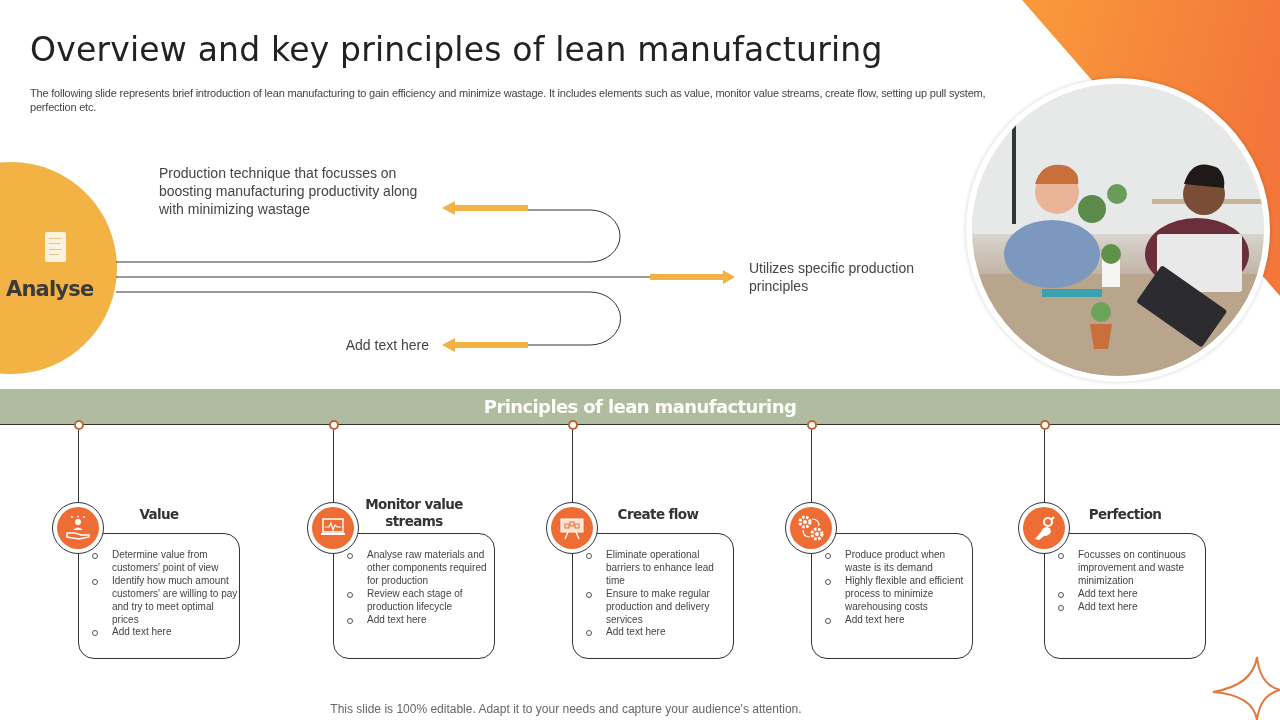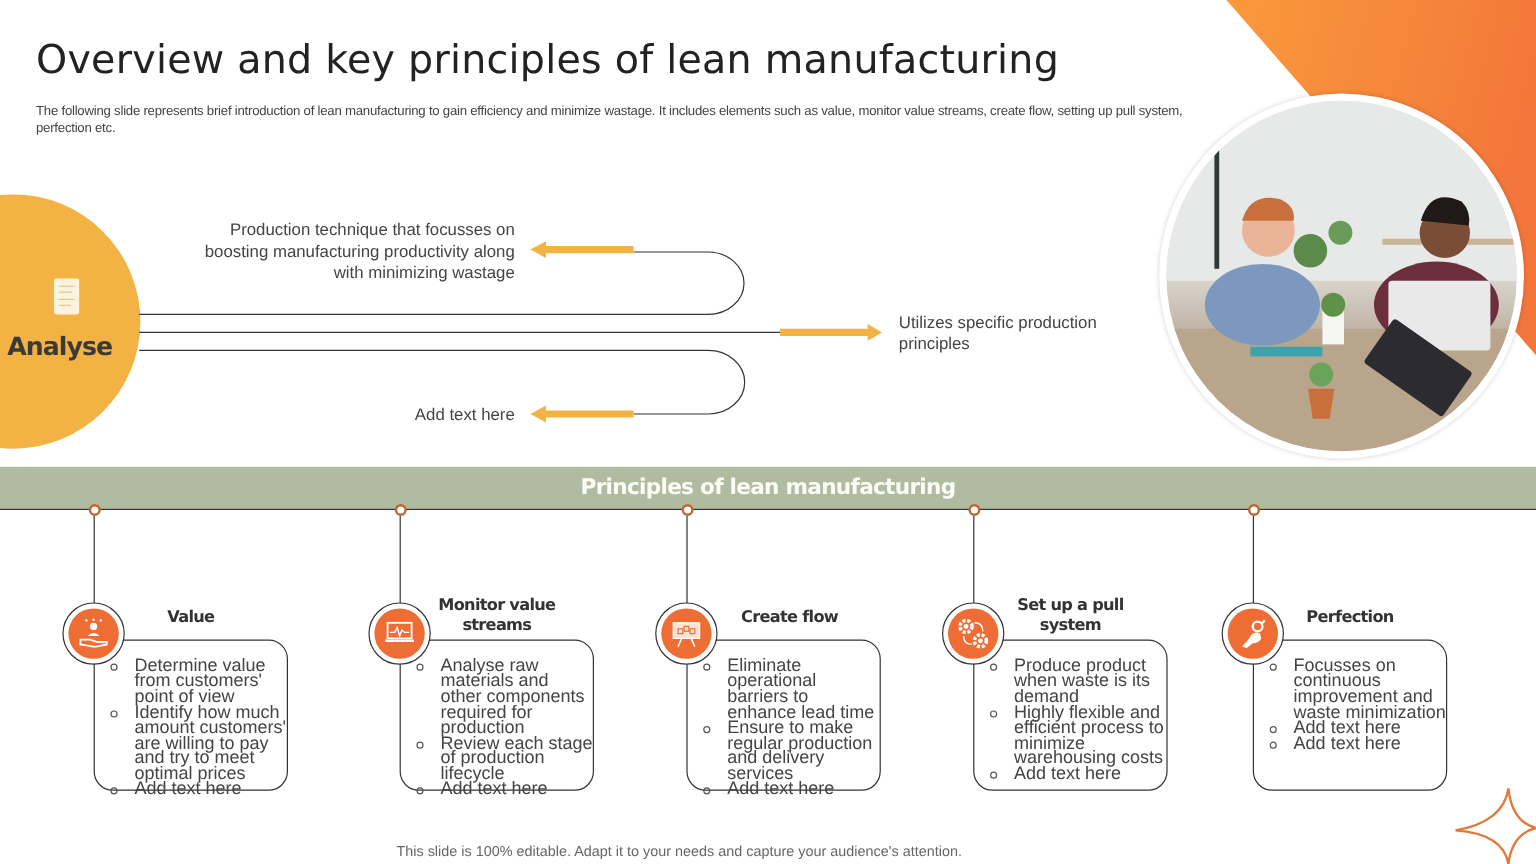--- a/index.html
+++ b/index.html
@@ -28,21 +28,21 @@
   }
   .doc-icon {
     position: absolute; left: 45px; top: 232px; width: 21px; height: 30px; background: #fbf3de;
     border-radius: 2px;
   }
   .doc-icon i { position: absolute; left: 4px; height: 1px; background: #e3c68a; display: block; }
 
   .diagram { position: absolute; left: 0; top: 0; width: 1280px; height: 720px; pointer-events: none; }
 
   .ov-text { position: absolute; font-size: 14px; line-height: 18px; color: #444; }
-  .ov-text.top { right: 851px; top: 182px; text-align: right; width: 270px; }
+  .ov-text.top { right: 851px; top: 164px; text-align: left; width: 270px; }
   .ov-text.bottom { right: 851px; top: 336px; text-align: right; width: 200px; }
   .ov-text.right { left: 749px; top: 259px; width: 200px; }
 
   .photo-wrap {
     position: absolute; left: 966px; top: 78px; width: 304px; height: 304px; border-radius: 50%;
     background: #fff; box-shadow: 0 0 4px rgba(0,0,0,0.18);
   }
   .photo {
     position: absolute; left: 6px; top: 6px; width: 292px; height: 292px; border-radius: 50%; overflow: hidden;
     background: linear-gradient(180deg, #dfe3e3 0%, #eceeec 40%, #b9a999 70%, #c9b9a6 100%);
@@ -72,21 +72,21 @@
     background: #ee6d34; display: flex; align-items: center; justify-content: center;
   }
   .p-title {
     position: absolute; top: 76px; width: 140px; text-align: center; font-size: 13.5px; font-weight: bold;
     color: #333; line-height: 17px; font-family: "DejaVu Sans", sans-serif; letter-spacing: -0.6px;
   }
   .p-box {
     position: absolute; top: 113px; width: 162px; height: 126px; border: 1px solid #333; border-radius: 16px;
     background: #fff;
   }
-  .p-list { position: absolute; top: 129px; width: 150px; list-style: none; font-size: 15px; line-height: 12.9px; color: #444; }
+  .p-list { position: absolute; top: 129px; width: 150px; list-style: none; font-size: 10px; line-height: 12.9px; color: #444; }
   .p-list li { position: relative; padding-left: 23px; }
   .p-list li::before {
     content: ""; position: absolute; left: 3px; top: 4px; width: 4px; height: 4px; border: 1px solid #555; border-radius: 50%;
   }
 
   .footer {
     position: absolute; left: 0; top: 702px; width: 1132px; text-align: center; font-size: 12px; color: #666;
   }
   .star { position: absolute; left: 1205px; top: 655px; }
 </style>
@@ -238,21 +238,20 @@
       <svg width="28" height="28" viewBox="0 0 28 28">
           <circle cx="8" cy="8" r="5" fill="none" stroke="#fff" stroke-width="3" stroke-dasharray="2.5 1.5"></circle>
           <circle cx="8" cy="8" r="2" fill="#fff"></circle>
           <circle cx="20" cy="20" r="5" fill="none" stroke="#fff" stroke-width="3" stroke-dasharray="2.5 1.5"></circle>
           <circle cx="20" cy="20" r="2" fill="#fff"></circle>
           <path d="M15,5 Q22,5 22,12" fill="none" stroke="#fff" stroke-width="1.2"></path>
           <path d="M13,23 Q6,23 6,16" fill="none" stroke="#fff" stroke-width="1.2"></path>
         </svg>
     </div>
   </div>
-  <div class="p-title" style="left:45px">Set up a pull system</div>
   <ul class="p-list" style="left:45px">
     <li>Produce product when waste is its demand</li>
     <li>Highly flexible and efficient process to minimize warehousing costs</li>
     <li>Add text here</li>
   </ul>
 </div>
 
 <div class="principle" style="left:1010px">
   <div class="p-dot" style="left:30px"></div>
   <div class="p-stem" style="left:34px"></div>

